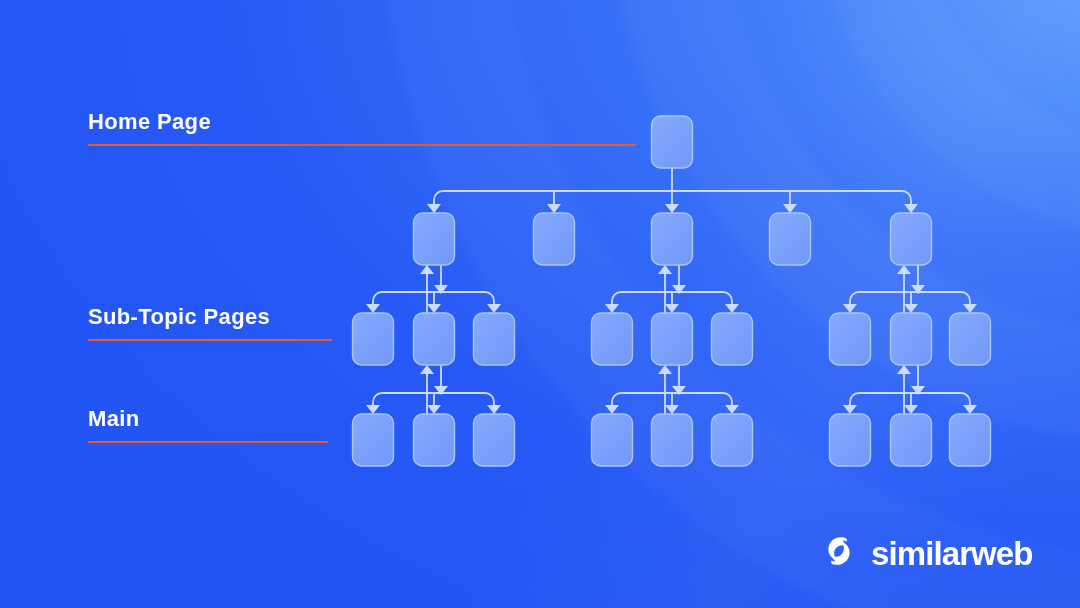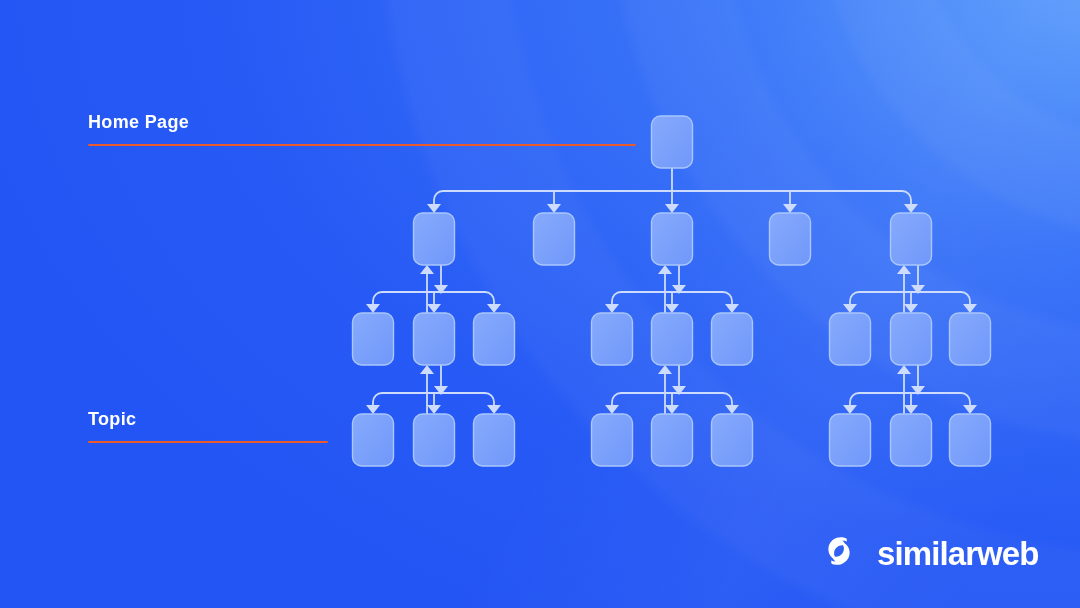--- a/index.html
+++ b/index.html
@@ -26,42 +26,42 @@
     background:linear-gradient(118deg, rgba(255,255,255,0.00) 55%, rgba(255,255,255,0.035) 74%, rgba(255,255,255,0.00) 92%);
     z-index:1;
   }
 
   
   .row-labels { position:absolute; inset:0; z-index:4; }
   .row-label { position:absolute; left:88px; }
   .row-label .caption {
     display:block;
     color:#ffffff;
-    font-size:18px;
+    font-size:22px;
     font-weight:bold;
     letter-spacing:0.35px;
     line-height:22px;
     white-space:nowrap;
   }
   .row-label .rule {
     display:block;
     height:2px;
     background:#ea5a2a;
     margin-top:11px;
     border-radius:1px;
   }
 
   
   #diagram-svg { position:absolute; inset:0; z-index:3; }
 
   
   #brand-logo {
     position:absolute;
     left:822px; top:534px;
-    display:flex; align-items:center; gap:21px;
+    display:flex; align-items:center; gap:15px;
     z-index:5;
   }
   #brand-logo .wordmark {
     color:#ffffff;
     font-size:33px;
     font-weight:bold;
     letter-spacing:-0.9px;
     line-height:33px;
   }
 </style>
@@ -72,23 +72,27 @@
 <div id="bg-sheen"></div>
 
 <div class="row-labels">
 
   <div class="row-label" style="top:111px;">
     <span class="caption">Home Page</span>
     <span class="rule" style="width:548px;"></span>
   </div>
 
 
+  <div class="row-label" style="top:306px;">
+    <span class="caption">Sub-Topic Pages</span>
+    <span class="rule" style="width:244px;"></span>
+  </div>
 
   <div class="row-label" style="top:408px;">
-    <span class="caption">Topic</span>
+    <span class="caption">Main</span>
     <span class="rule" style="width:240px;"></span>
   </div>
 
 </div>
 
 <svg id="diagram-svg" width="1080" height="608" viewBox="0 0 1080 608">
   <defs>
     <linearGradient id="nodeGrad" x1="0" y1="0" x2="1" y2="1">
       <stop offset="0%" stop-color="#86aafc"></stop>
       <stop offset="100%" stop-color="#7098fa"></stop>

